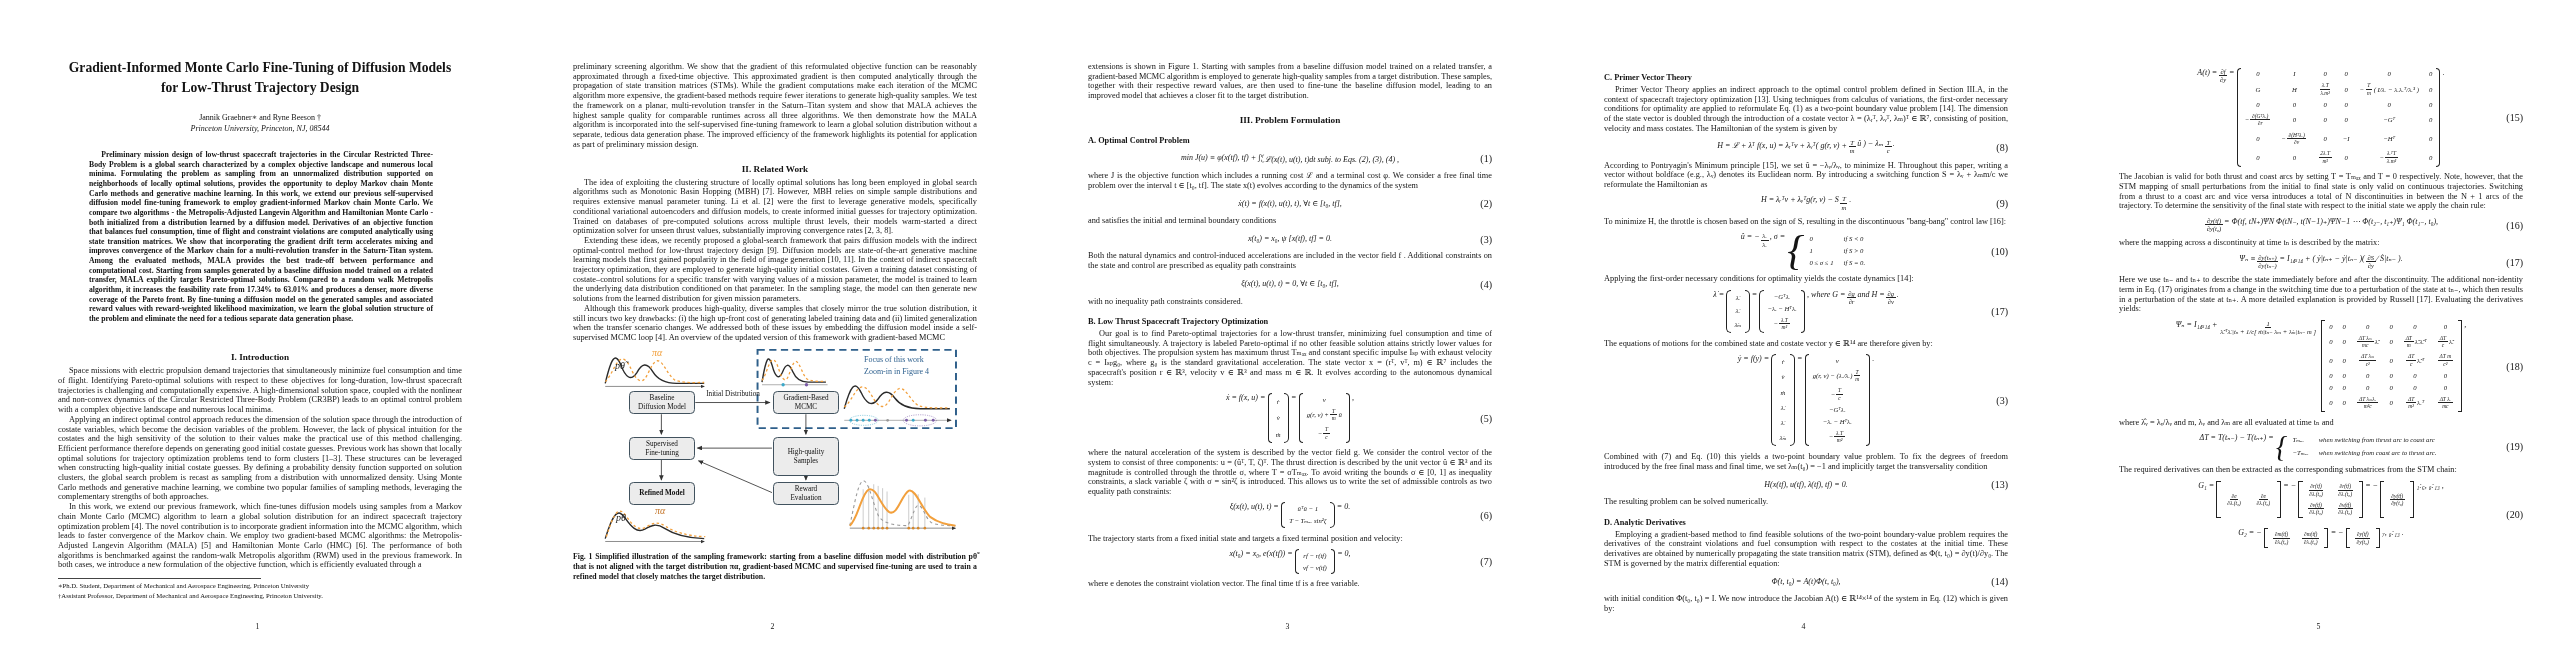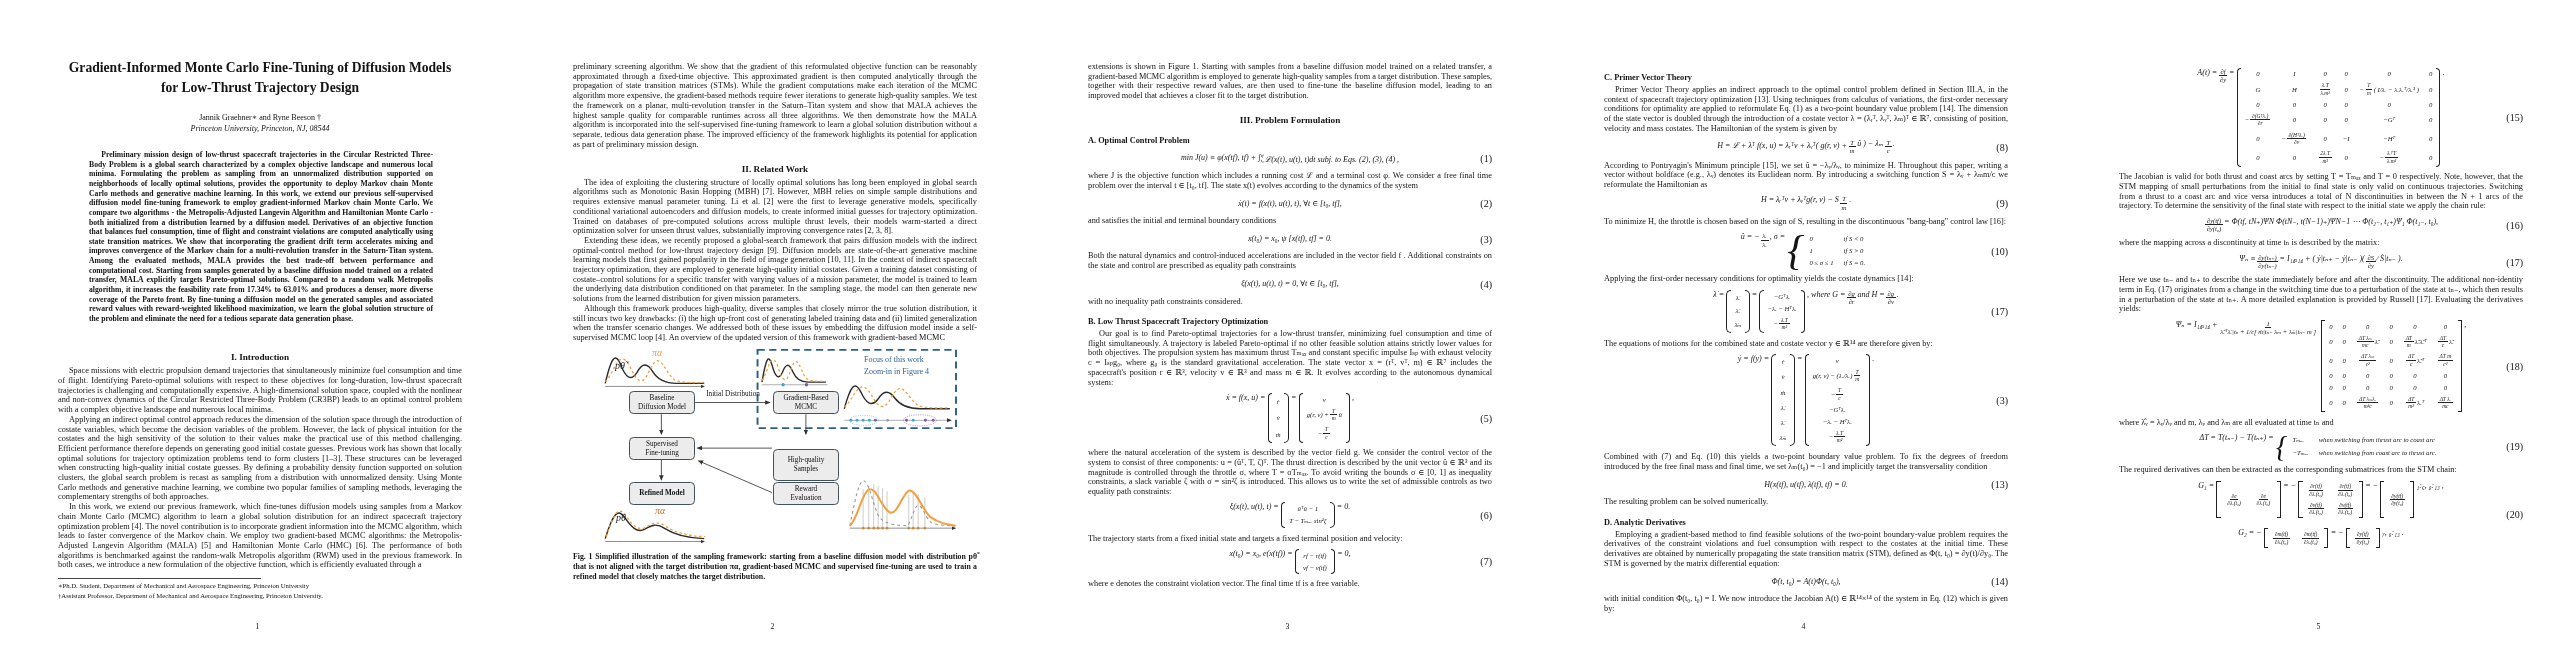--- a/index.html
+++ b/index.html
@@ -157,21 +157,21 @@
               <line x1="159" y1="199" x2="159" y2="235" stroke="#333" stroke-width="1.5" marker-end="url(#ah)"></line>
               <line x1="419" y1="199" x2="419" y2="235" stroke="#333" stroke-width="1.5" marker-end="url(#ah)"></line>
               <line x1="358" y1="258" x2="226" y2="201" stroke="#333" stroke-width="1.5" marker-end="url(#ah)"></line>
             </svg>
             <div class="fbox" style="left: 56px; top: 42px; width: 66px; height: 23px;">Baseline
 Diffusion Model</div>
             <div class="fbox" style="left: 200px; top: 42px; width: 66px; height: 23px;">Gradient-Based
 MCMC</div>
             <div class="fbox" style="left: 56px; top: 88px; width: 66px; height: 23px;">Supervised
 Fine-tuning</div>
-            <div class="fbox" style="left: 200px; top: 100px; width: 66px; height: 32px;">High-quality
+            <div class="fbox" style="left: 200px; top: 88px; width: 66px; height: 39px;">High-quality
 Samples</div>
             <div class="fbox" style="left: 56px; top: 133px; width: 66px; height: 23px; font-weight: bold;">Refined Model</div>
             <div class="fbox" style="left: 200px; top: 133px; width: 66px; height: 23px;">Reward
 Evaluation</div>
             <div class="arrlabel" style="left: 123px; top: 41px; width: 74px;">Initial Distribution</div>
             <div class="focus" style="left: 291px; top: 4.4px; width: 89px; color: rgb(44, 95, 141);">
               <div>Focus of this work</div>
               <div>Zoom-in in Figure 4</div>
             </div>
             <div class="flabel" style="left: 33px; top: 11px; color: rgb(34, 34, 34);">pθ̃</div>

